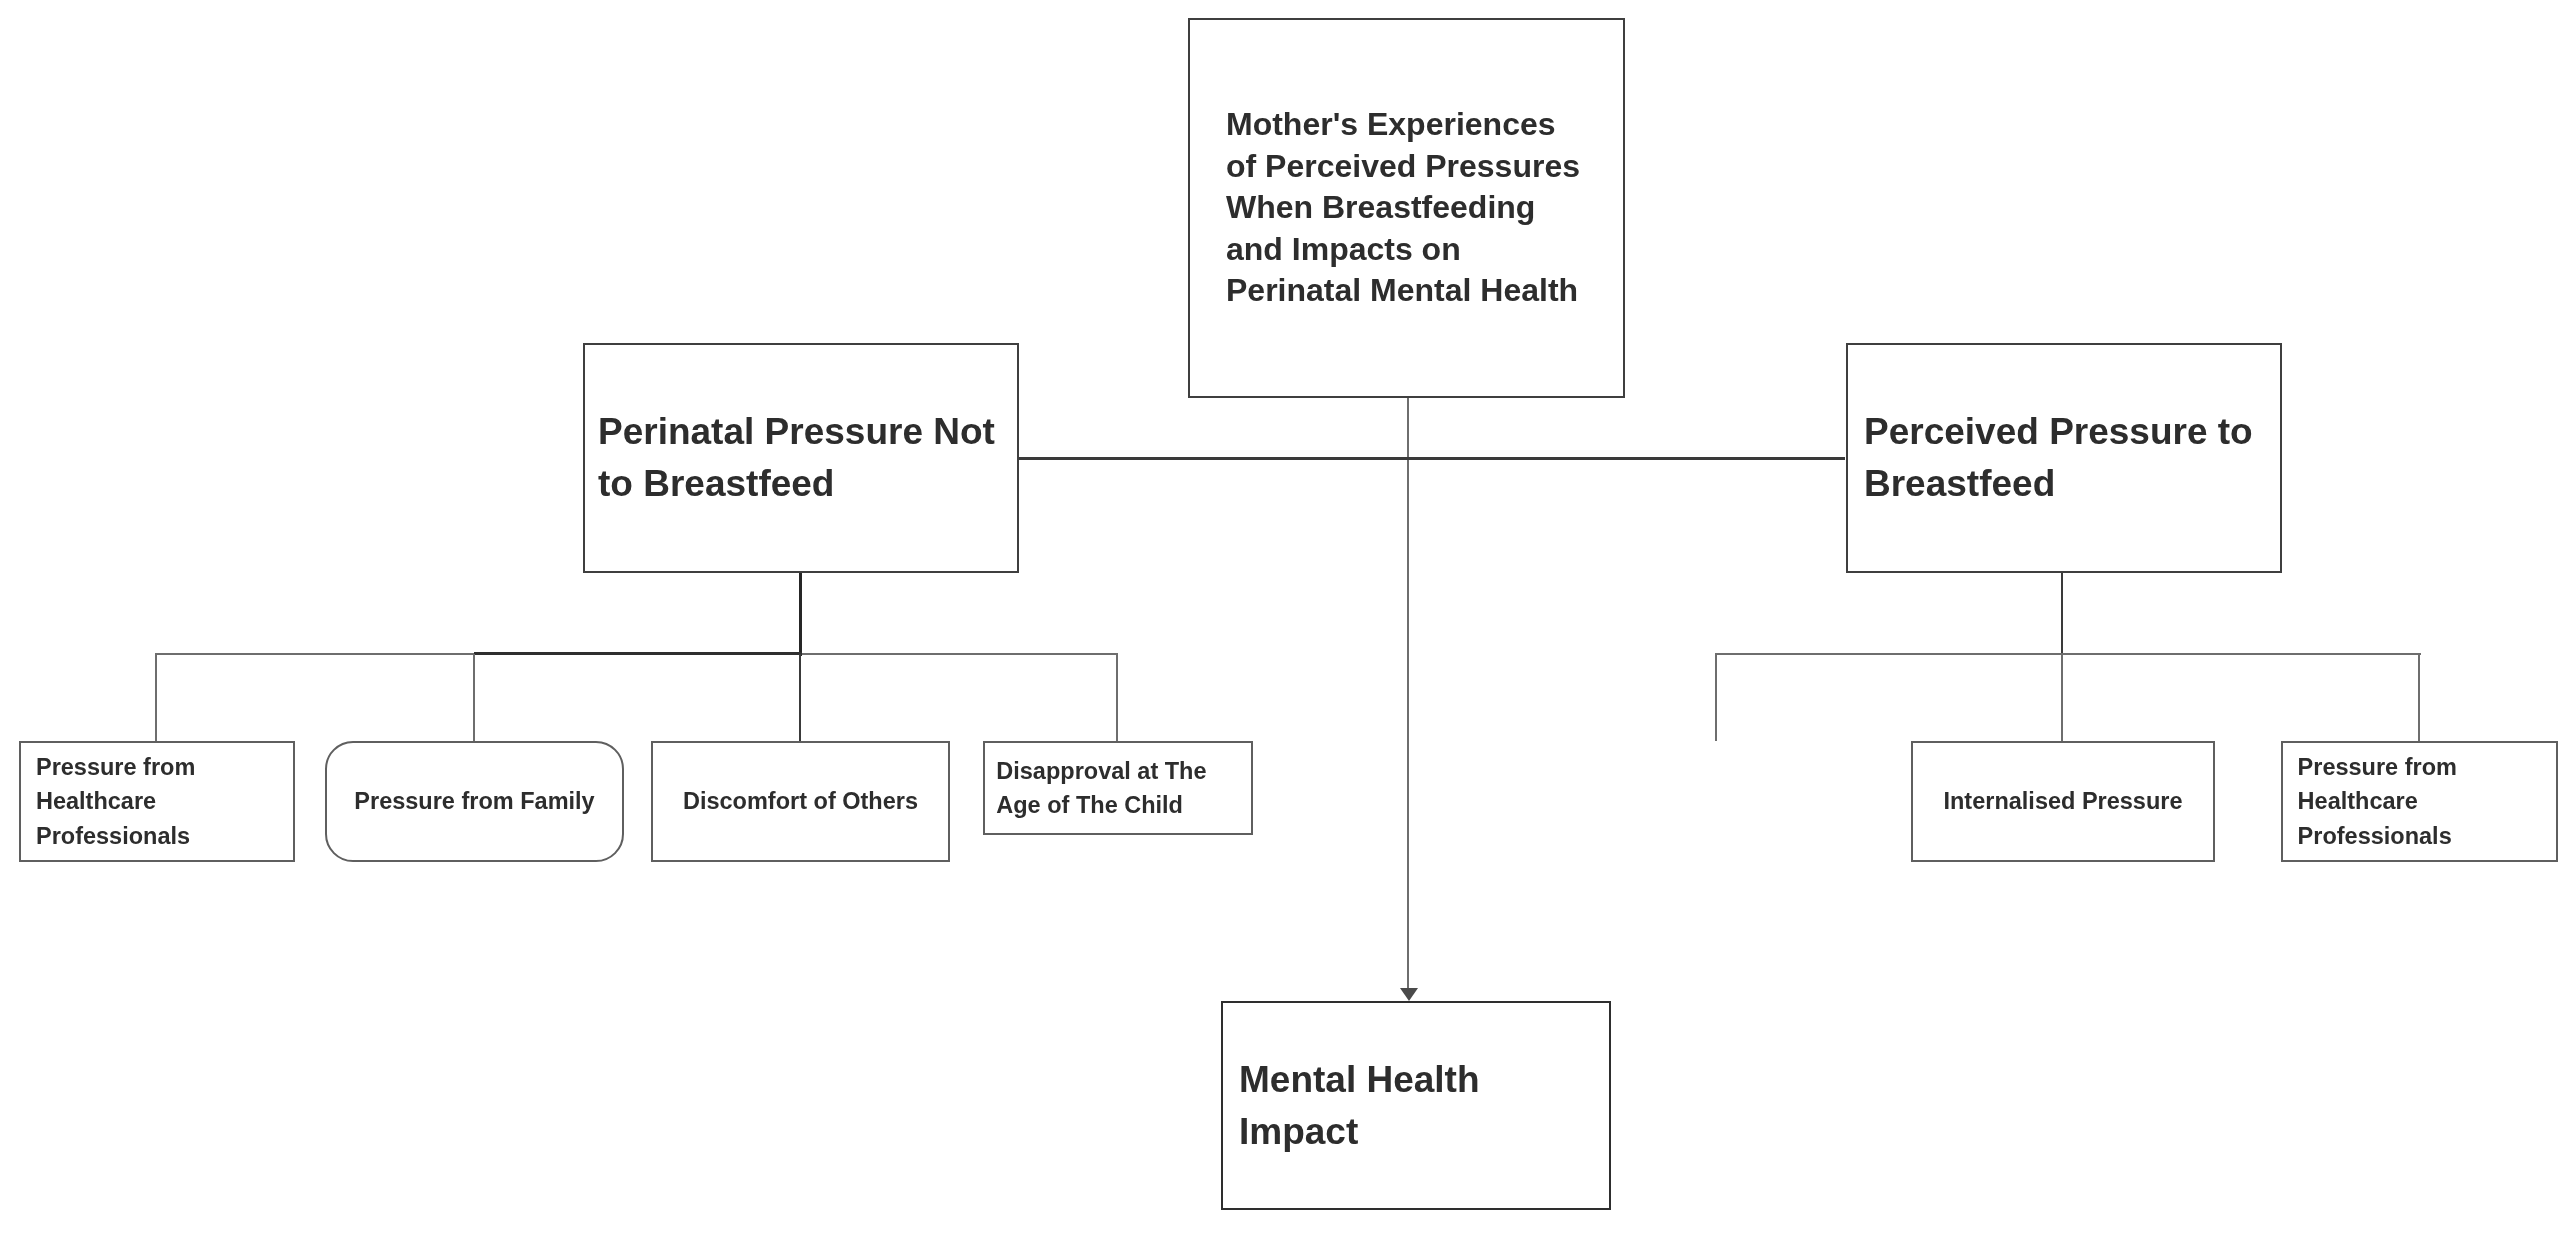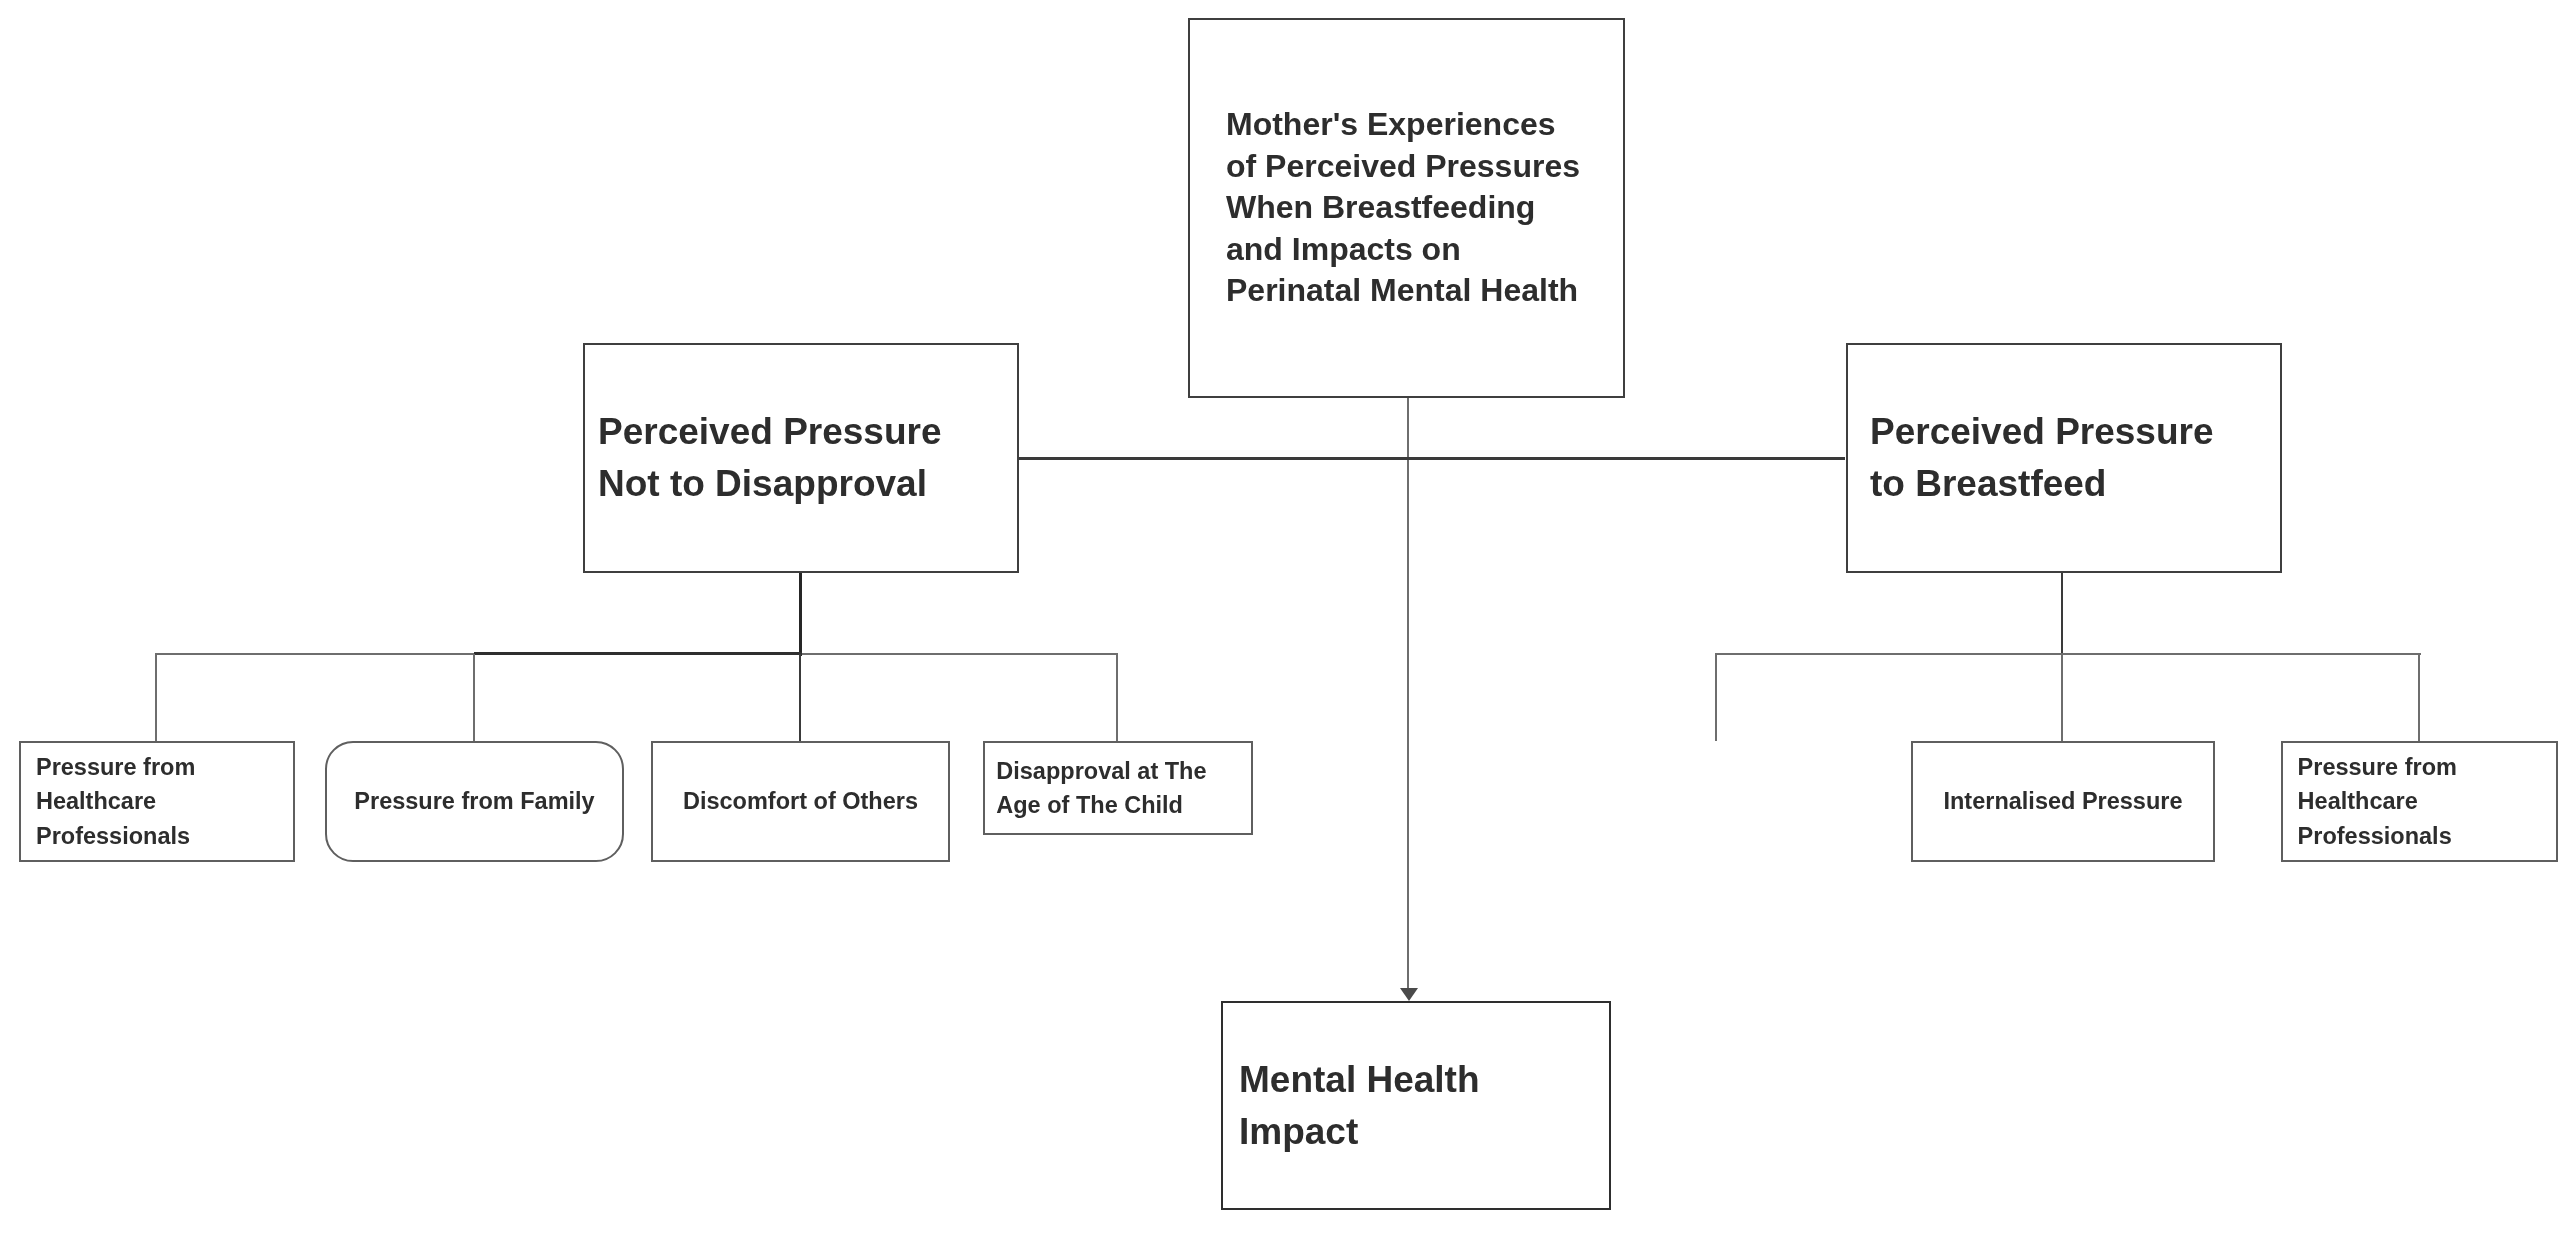--- a/index.html
+++ b/index.html
@@ -37,21 +37,21 @@
     position:absolute;z-index:1;
     width:0;height:0;
     border-left:9px solid transparent;
     border-right:9px solid transparent;
     border-top:13px solid #4a4a4a;
   }
 
   
   .n-root   {left:1188px;top:18px;  width:437px;height:380px;padding:0 36px;font-size:32px;font-weight:600;line-height:1.3;}
   .n-left   {left:583px; top:343px; width:436px;height:230px;padding:0 13px;font-size:37px;font-weight:700;line-height:1.4;}
-  .n-right  {left:1846px;top:343px; width:436px;height:230px;padding:0 22px;font-size:37px;font-weight:700;line-height:1.4;}
+  .n-right  {left:1846px;top:343px; width:436px;height:230px;padding:0 16px;font-size:37px;font-weight:700;line-height:1.4;}
   .n-impact {left:1221px;top:1001px;width:390px;height:209px;padding:0 16px;font-size:37px;font-weight:700;line-height:1.4;border-color:#2e2e2e;}
 
   
   .n-l1{left:19.4px;  top:741px;width:276px;height:121px;padding:0 14.6px;}
   .n-l2{left:325px; top:741px;width:299px;height:121px;padding:0 6.5px;border-radius:28px;}
   .n-l3{left:651px; top:741px;width:299px;height:121px;padding:0 9.7px;}
   .n-l4{left:983px;top:741px;width:270px;height:94px;padding:0 11.3px;}
   .n-r1{left:1583px;top:741px;width:264px;height:121px;padding:0 27.5px;}
   .n-r2{left:1911px;top:741px;width:304px;height:121px;padding:0 0;}
   .n-r3{left:2281px;top:741px;width:277px;height:121px;padding:0 14.6px;}
@@ -92,21 +92,21 @@
   <div class="conn c-rstub1"></div>
   <div class="conn c-rstub2"></div>
   <div class="conn c-rstub3"></div>
   <div class="arrow a-impact"></div>
 
   <div class="node n-root">
     <span class="lbl">Mother's Experiences of Perceived Pressures When Breastfeeding and Impacts on Perinatal Mental Health</span>
   </div>
 
   <div class="node n-left">
-    <span class="lbl">Perceived Pressure Not to Disapproval</span>
+    <span class="lbl">Perinatal Pressure Not to Breastfeed</span>
   </div>
 
   <div class="node n-right">
     <span class="lbl">Perceived Pressure to Breastfeed</span>
   </div>
 
   <div class="node leaf n-l1">
     <span class="lbl">Pressure from Healthcare Professionals</span>
   </div>
   <div class="node leaf n-l2">

